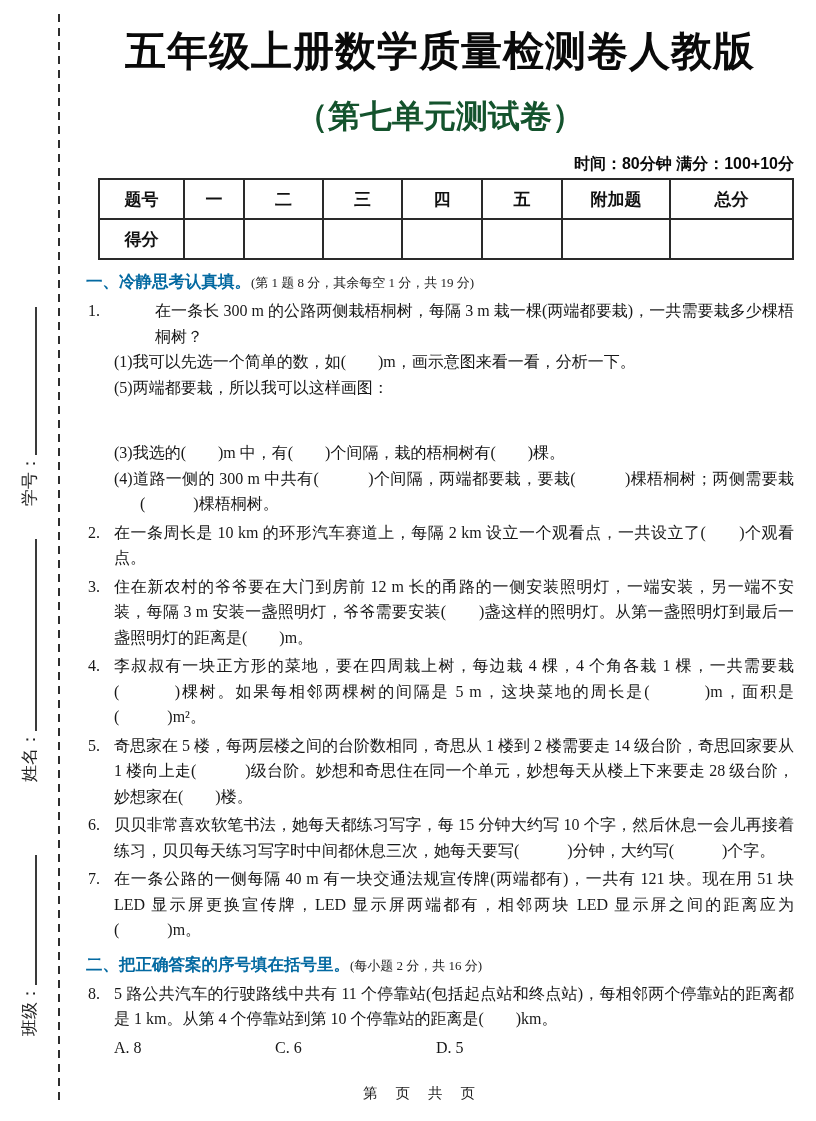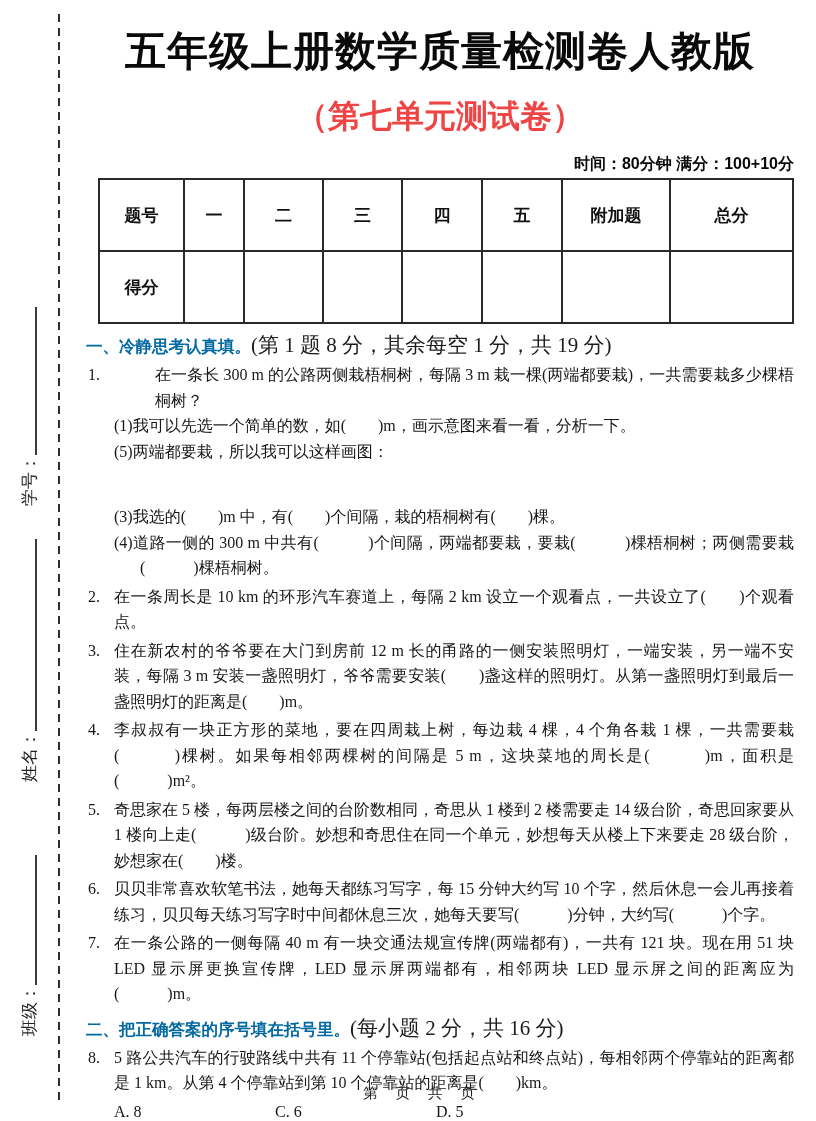--- a/index.html
+++ b/index.html
@@ -31,43 +31,43 @@
   .side-field:nth-of-type(4){top:1036px;} .side-field:nth-of-type(4) .blank-line{width:130px;}
 
   
   .content{position:absolute;left:86px;top:28px;width:708px;}
   .title{
     text-align:center;font-family:"Liberation Sans","DejaVu Sans",sans-serif;
     font-weight:bold;font-size:41px;letter-spacing:1px;line-height:1.15;color:#0a0a0a;
   }
   .subtitle{
     text-align:center;font-family:"Liberation Sans","DejaVu Sans",sans-serif;
-    font-weight:bold;font-size:32px;margin-top:20px;color:#ef4444;
+    font-weight:bold;font-size:32px;margin-top:20px;color:#14532d;
   }
   .meta{
     text-align:right;font-family:"Liberation Sans","DejaVu Sans",sans-serif;
     font-weight:bold;font-size:16px;margin-top:15px;margin-bottom:3px;color:#0a0a0a;
   }
   
   table.score{
     border-collapse:collapse;margin-left:12px;width:694px;table-layout:fixed;
   }
   table.score td{
     border:2px solid #2a2a2a;height:38px;text-align:center;vertical-align:middle;
     font-family:"Liberation Sans","DejaVu Sans",sans-serif;font-size:17px;font-weight:bold;color:#111;
-    padding:16px;
+    padding:0;
     margin-left:28px;
   }
   col.c0{width:85px;} col.c1{width:60px;} col.c2{width:79px;} col.c3{width:79px;}
   col.c4{width:80px;} col.c5{width:80px;} col.c6{width:108px;} col.c7{width:123px;}
 
   
   .sec-head{margin-top:9px;font-size:16.5px;line-height:25px;}
   .sec-title{font-family:"Liberation Sans","DejaVu Sans",sans-serif;font-weight:bold;color:#0369a1;}
-  .sec-note{font-size:21px;color:#1c1c1c;}
+  .sec-note{font-size:13px;color:#1c1c1c;}
   .q{position:relative;padding-left:28px;margin-top:3px;
      font-size:16px;line-height:25.5px;text-align:justify;color:#171717;}
   .qn{position:absolute;left:2px;top:0;}
   .part{padding-left:26px;text-indent:-26px;text-align:justify;}
   .drawing-space{height:40px;}
   .opts{display:flex;padding-left:28px;margin-top:3px;font-size:16px;line-height:25px;align-items:center;}
   .opts span{flex:0 0 161px;}
 
   .footer{
     position:absolute;left:0;right:0;top:1084px;text-align:center;

